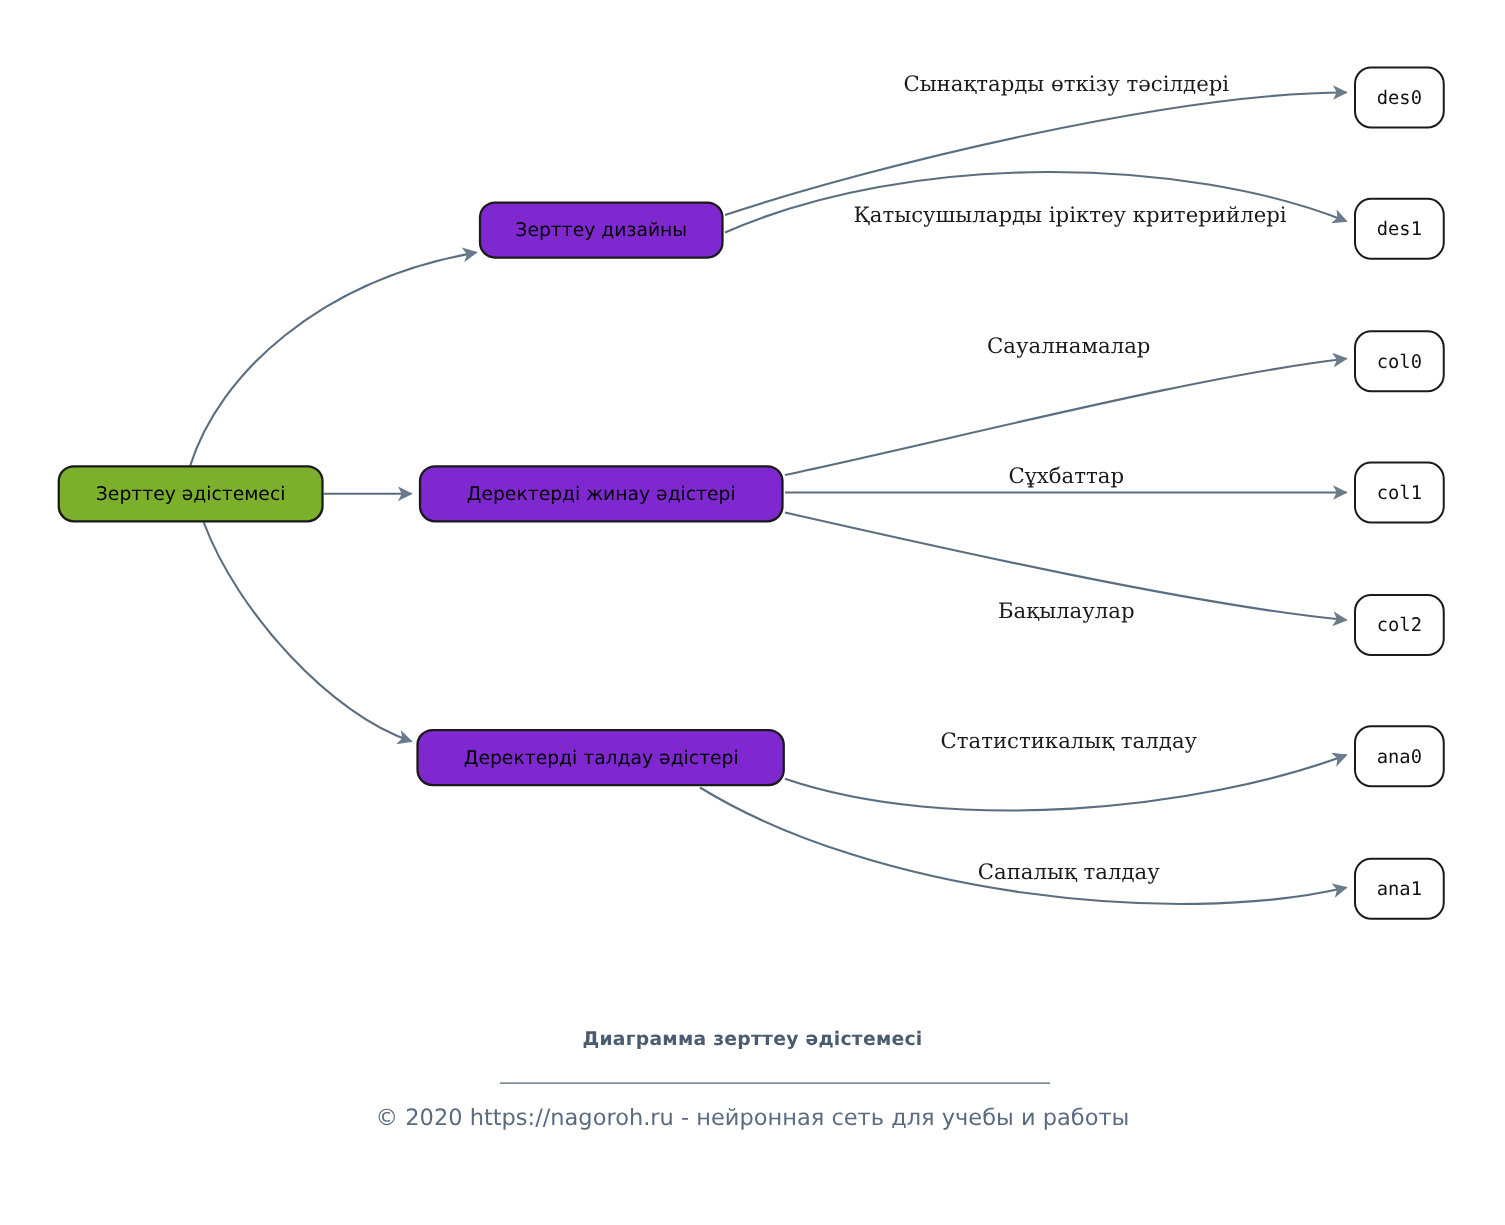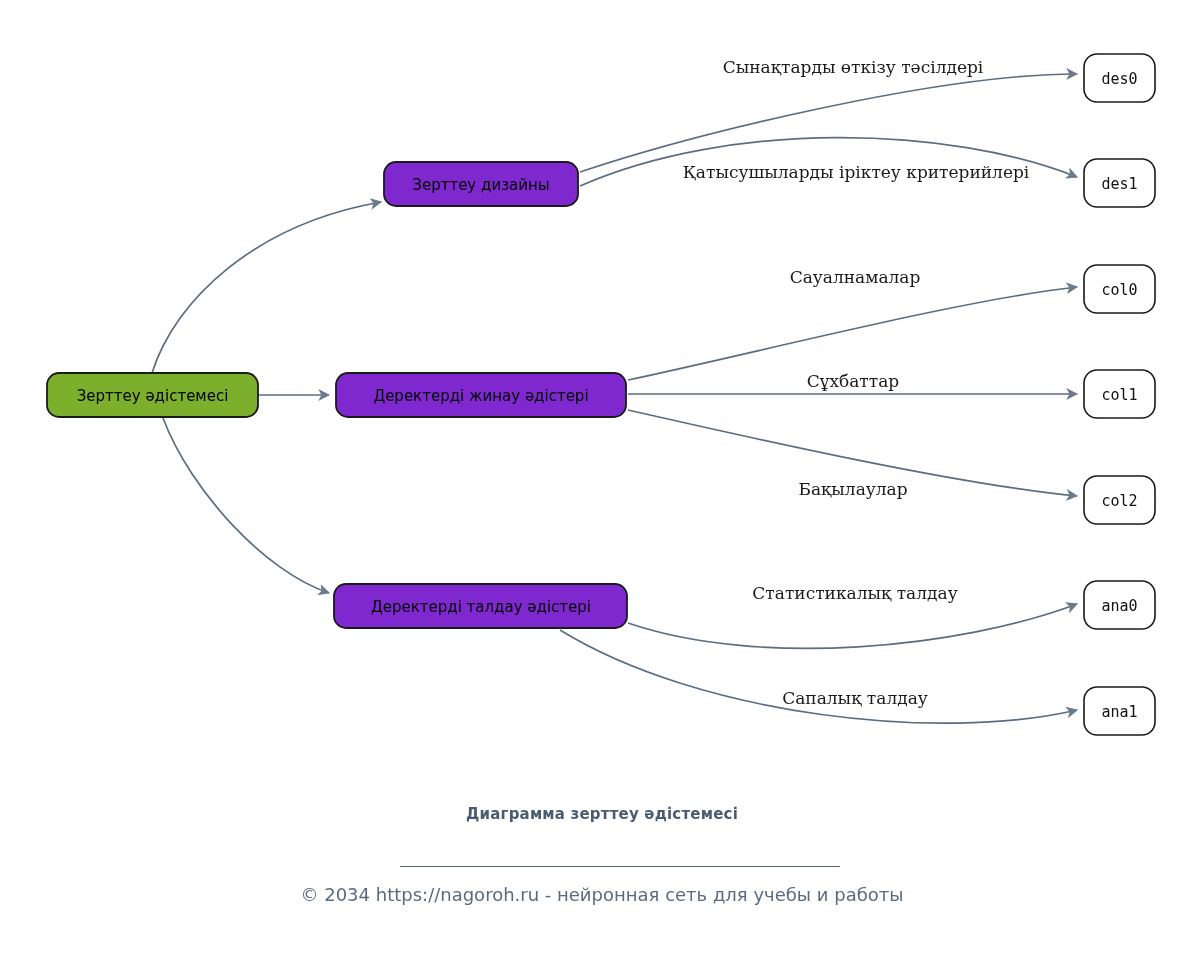--- a/index.html
+++ b/index.html
@@ -186,17 +186,17 @@
     <rect class="node-leaf-rect" x="1084" y="581" width="71" height="48" rx="13" ry="13"></rect>
     <text class="node-label-leaf" x="1119.5" y="606">ana0</text>
   </g>
 
   <g>
     <rect class="node-leaf-rect" x="1084" y="687" width="71" height="48" rx="13" ry="13"></rect>
     <text class="node-label-leaf" x="1119.5" y="712">ana1</text>
   </g>
 </svg>
 
-<div class="footer-title" style="top: 805px;">Диаграмма зерттеу әдістемесі</div>
+<div class="footer-title" style="top: 822px;">Диаграмма зерттеу әдістемесі</div>
 
 <div class="footer-rule" style="left: 400px; top: 866px; width: 440px;"></div>
 
-<div class="footer-credit" style="top: 884px;">© 2034 https://nagoroh.ru - нейронная сеть для учебы и работы</div>
+<div class="footer-credit" style="top: 884px;">© 2020 https://nagoroh.ru - нейронная сеть для учебы и работы</div>
 
 </body></html>

